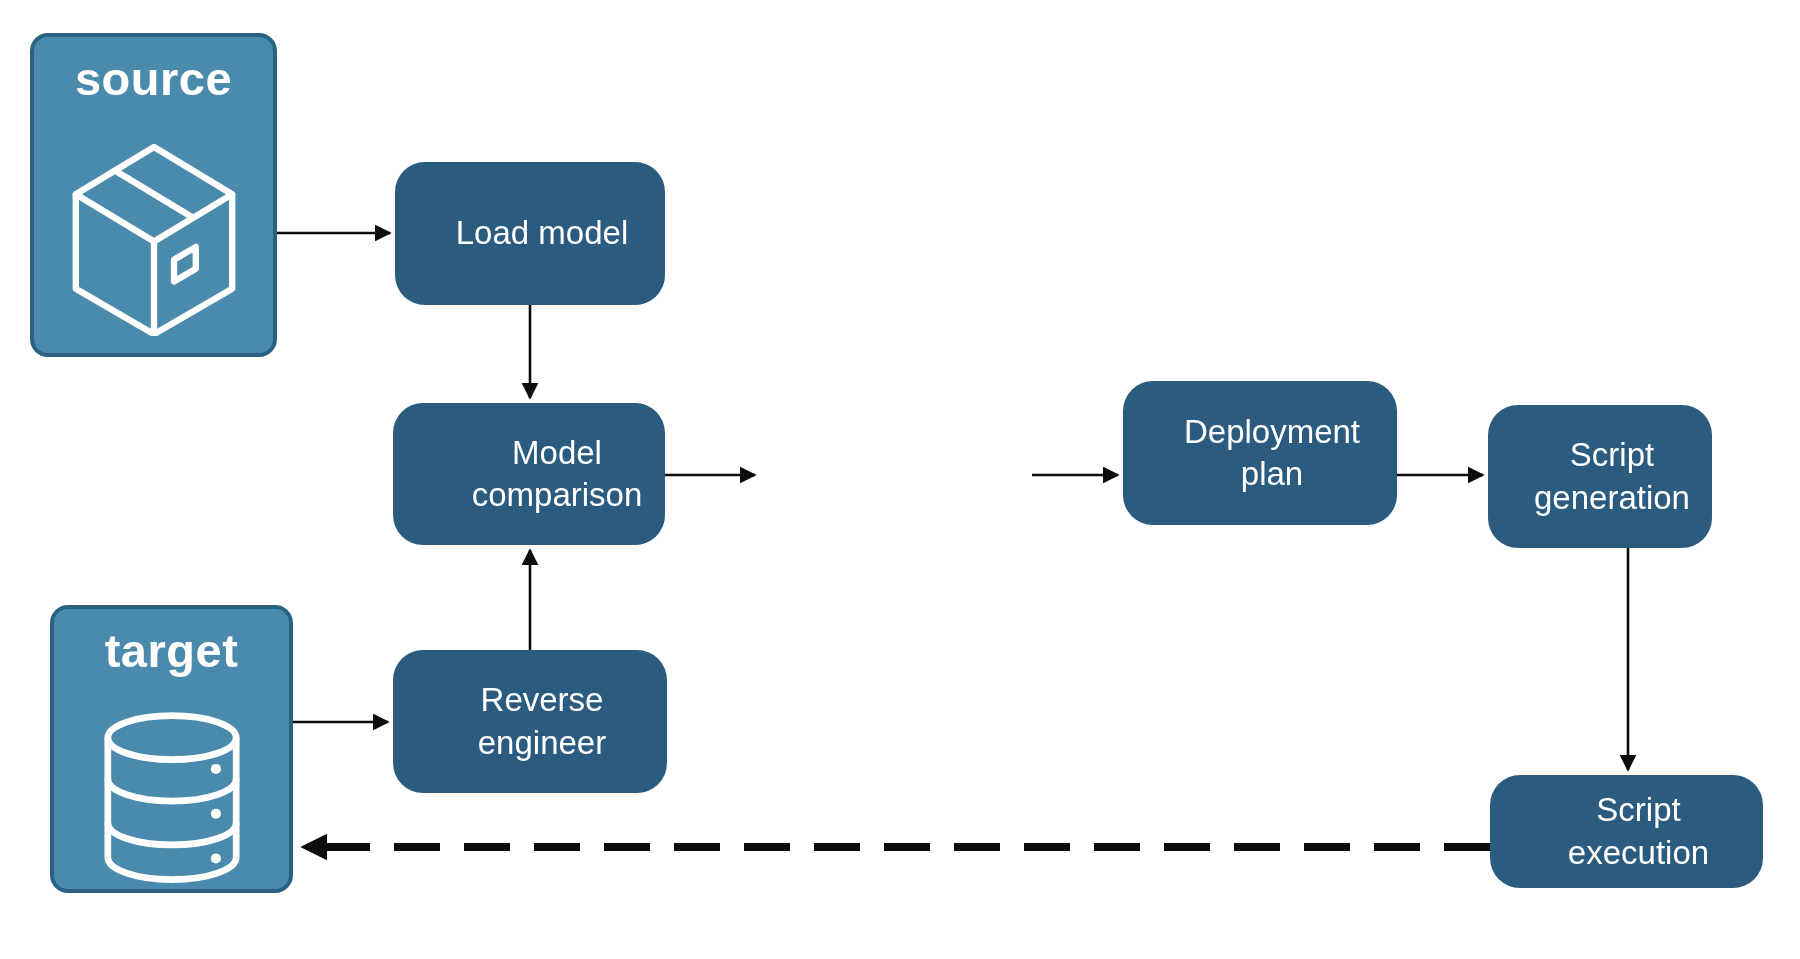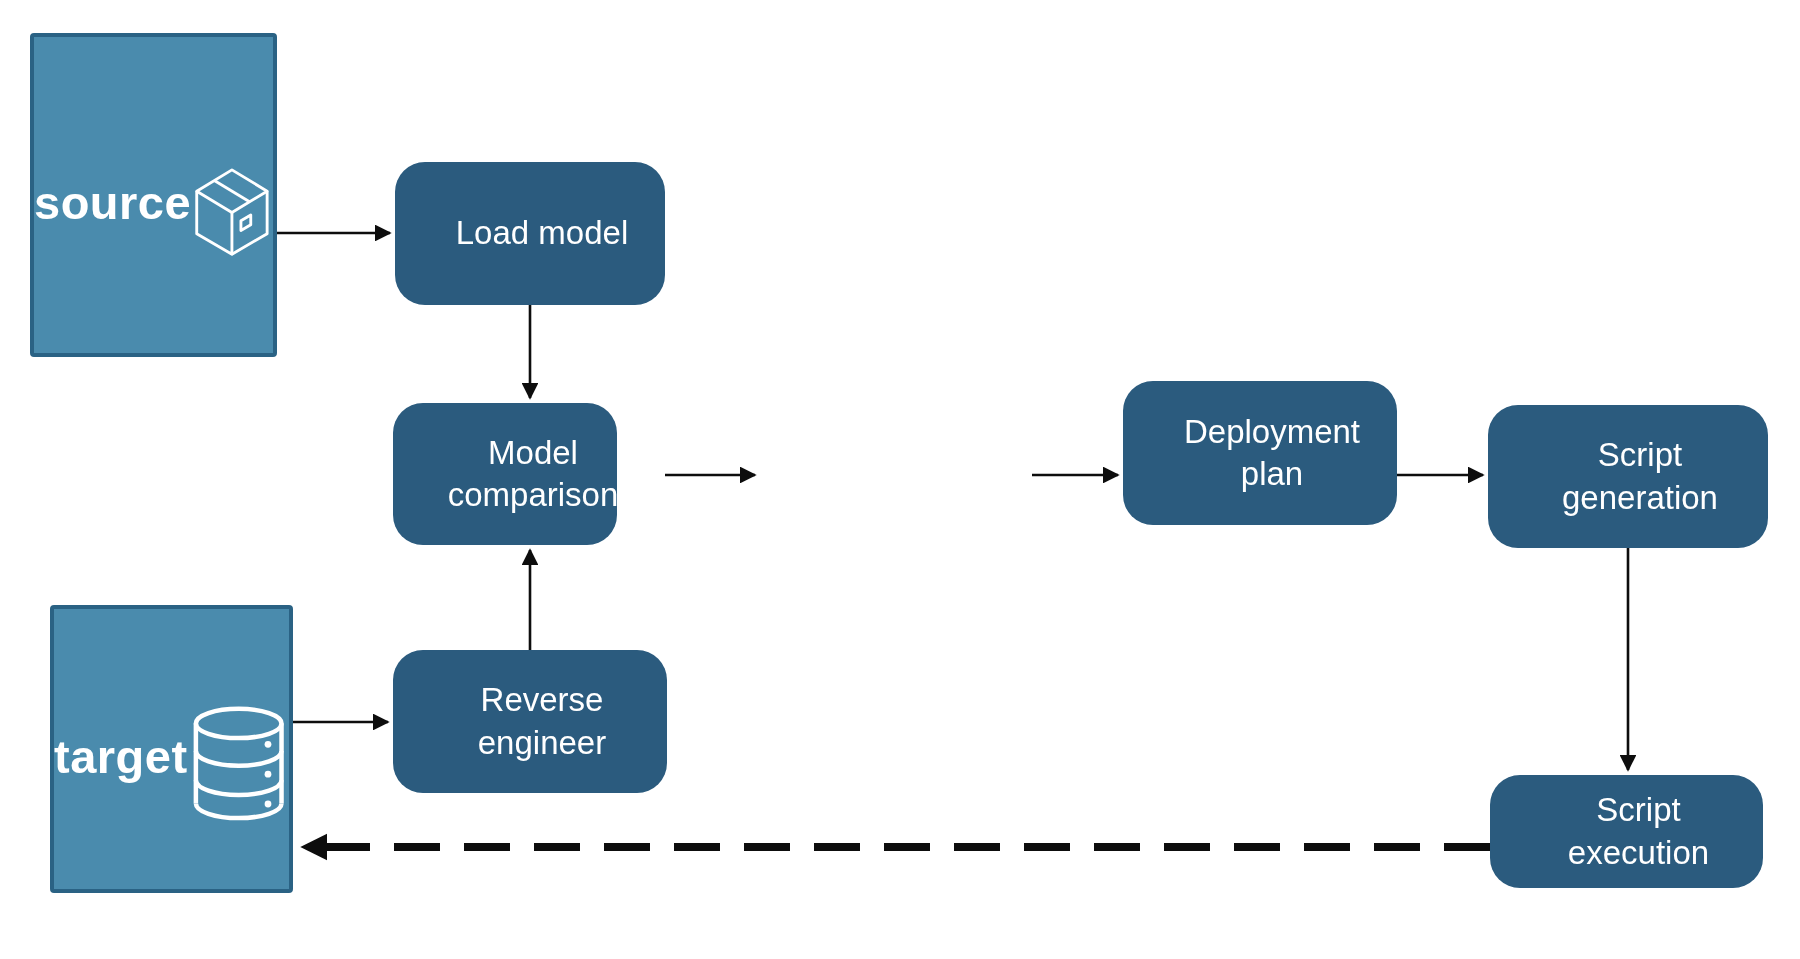--- a/index.html
+++ b/index.html
@@ -32,23 +32,23 @@
     stroke-dasharray: 46 24;
     fill: none;
   }
   .arrowhead { fill: var(--arrow, #0D0D0D); }
 
   
   .container-box {
     position: absolute;
     background: var(--container-fill, #4A8BAD);
     border: 4px solid var(--container-border, #2A6284);
-    border-radius: 4px;
+    border-radius: 18px;
     display: flex;
-    flex-direction: row;
+    flex-direction: column;
     align-items: center;
   }
   .container-label {
     color: var(--label-text, #FFFFFF);
     font-size: 47px;
     font-weight: 700;
     letter-spacing: 0.5px;
     margin-top: 14px;
   }
   .container-icon { margin-top: 30px; display: block; }
@@ -69,24 +69,24 @@
     color: var(--label-text, #FFFFFF);
     font-size: 33px;
     font-weight: 400;
     line-height: 1.28;
     max-width: 215px;
     margin-left: 24px;
   }
 
   
   #node-load-model        { left: 395px;  top: 162px; width: 270px; height: 143px; }
-  #node-model-comparison  { left: 393px;  top: 403px; width: 224px; height: 142px; padding-left: 32px; }
+  #node-model-comparison  { left: 393px;  top: 403px; width: 272px; height: 142px; padding-left: 32px; }
   #node-model-differences { left: 760px;  top: 403px; width: 272px; height: 144px; }
   #node-deployment-plan   { left: 1123px; top: 381px; width: 274px; height: 144px; }
-  #node-script-generation { left: 1488px; top: 405px; width: 280px; height: 143px; }
+  #node-script-generation { left: 1488px; top: 405px; width: 224px; height: 143px; }
   #node-reverse-engineer  { left: 393px;  top: 650px; width: 274px; height: 143px; }
   #node-script-execution  { left: 1490px; top: 775px; width: 273px; height: 113px; }
 
   #container-source { left: 30px; top: 33px;  width: 247px; height: 324px; }
   #container-target { left: 50px; top: 605px; width: 243px; height: 288px; }
 </style>
 </head>
 <body>
 
 <div class="canvas">

